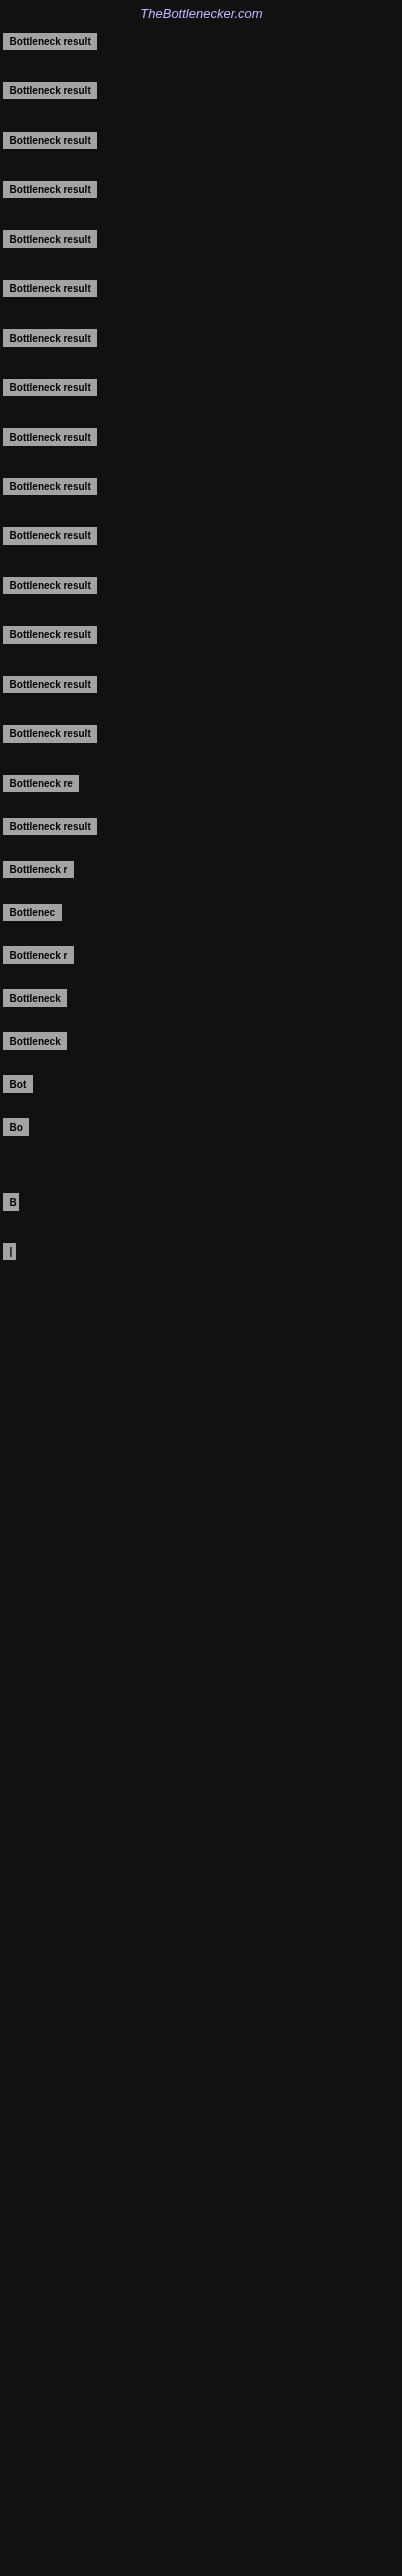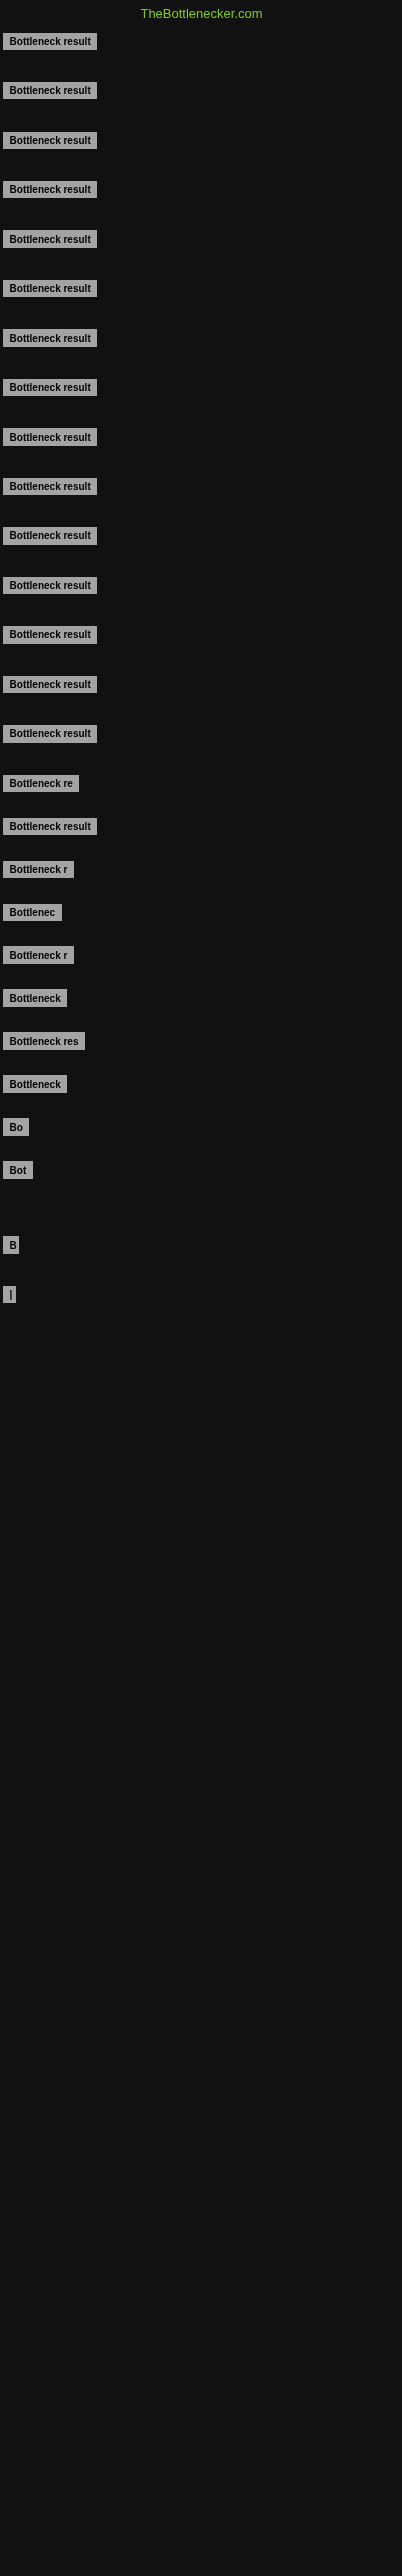--- a/index.html
+++ b/index.html
@@ -11,23 +11,24 @@
     body {
       background-color: #111111;
       font-family: Arial, sans-serif;
       width: 403px;
       min-height: 2576px;
       position: relative;
     }
 
     .site-title {
       text-align: center;
-      color: #84cc16;
+      color: #c4b5fd;
       font-size: 13px;
       padding: 6.4px 0;
+      font-style: italic;
     }
 
     .bottleneck-item {
       margin: 0;
       padding: 4.8px 0;
       display: flex;
       align-items: center;
     }
 
     .bottleneck-badge {
@@ -125,30 +126,27 @@
       <div class="bottleneck-item row-sm">
         <span class="bottleneck-badge w-sm2">Bottlenec</span>
       </div>
       <div class="bottleneck-item row-sm">
         <span class="bottleneck-badge w-sm">Bottleneck r</span>
       </div>
       <div class="bottleneck-item row-sm">
         <span class="bottleneck-badge w-sm">Bottleneck</span>
       </div>
       <div class="bottleneck-item row-sm">
-        <span class="bottleneck-badge w-xs2">Bottleneck res</span>
-      </div>
-      <div class="bottleneck-item row-sm">
         <span class="bottleneck-badge w-xs">Bottleneck</span>
       </div>
       <div class="bottleneck-item row-sm">
-        <span class="bottleneck-badge w-3xs">Bo</span>
+        <span class="bottleneck-badge w-xxs">Bot</span>
       </div>
       <div class="bottleneck-item row-sm">
-        <span class="bottleneck-badge w-xxs">Bot</span>
+        <span class="bottleneck-badge w-3xs">Bo</span>
       </div>
       <div class="bottleneck-item row"></div>
       <div class="bottleneck-item row">
         <span class="bottleneck-badge w-5xs">B</span>
       </div>
       <div class="bottleneck-item row">
         <span class="bottleneck-badge w-6xs">|</span>
       </div>
     </div>
 </div>

